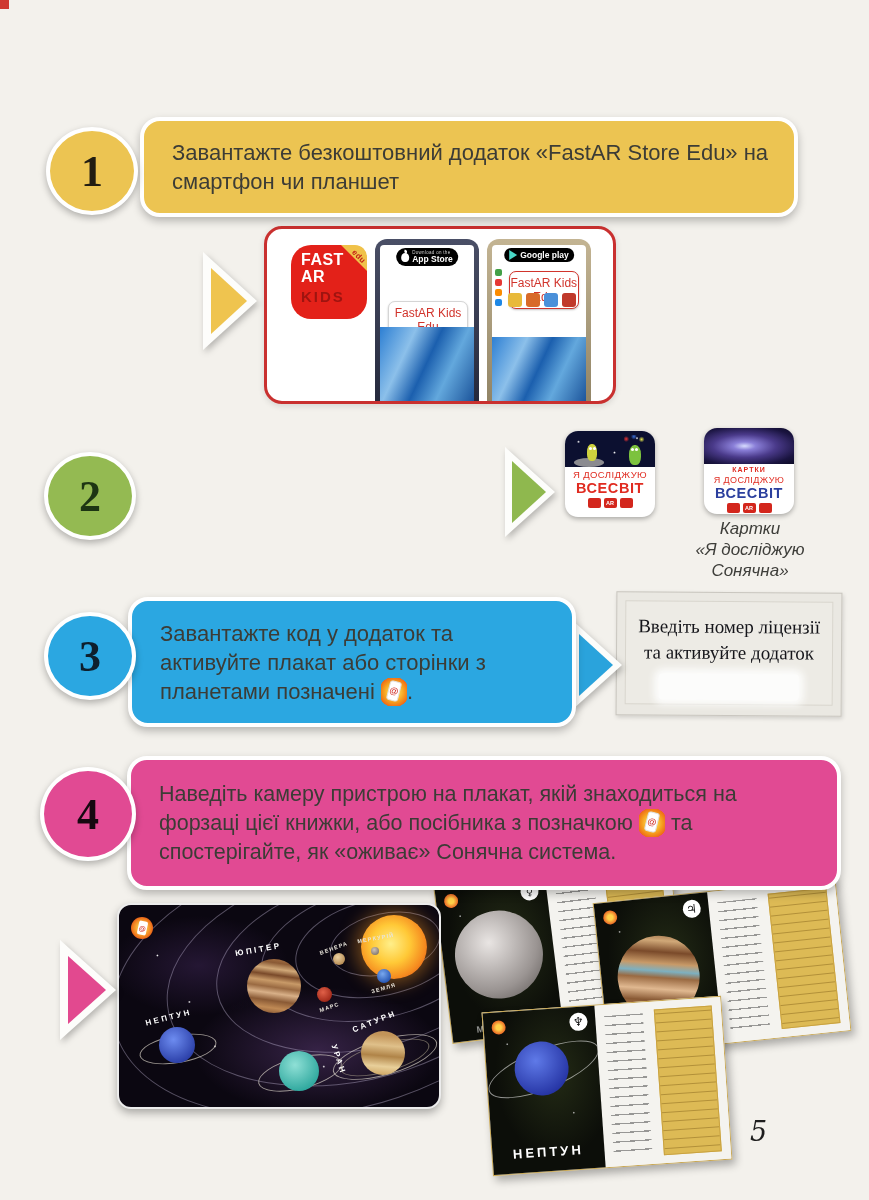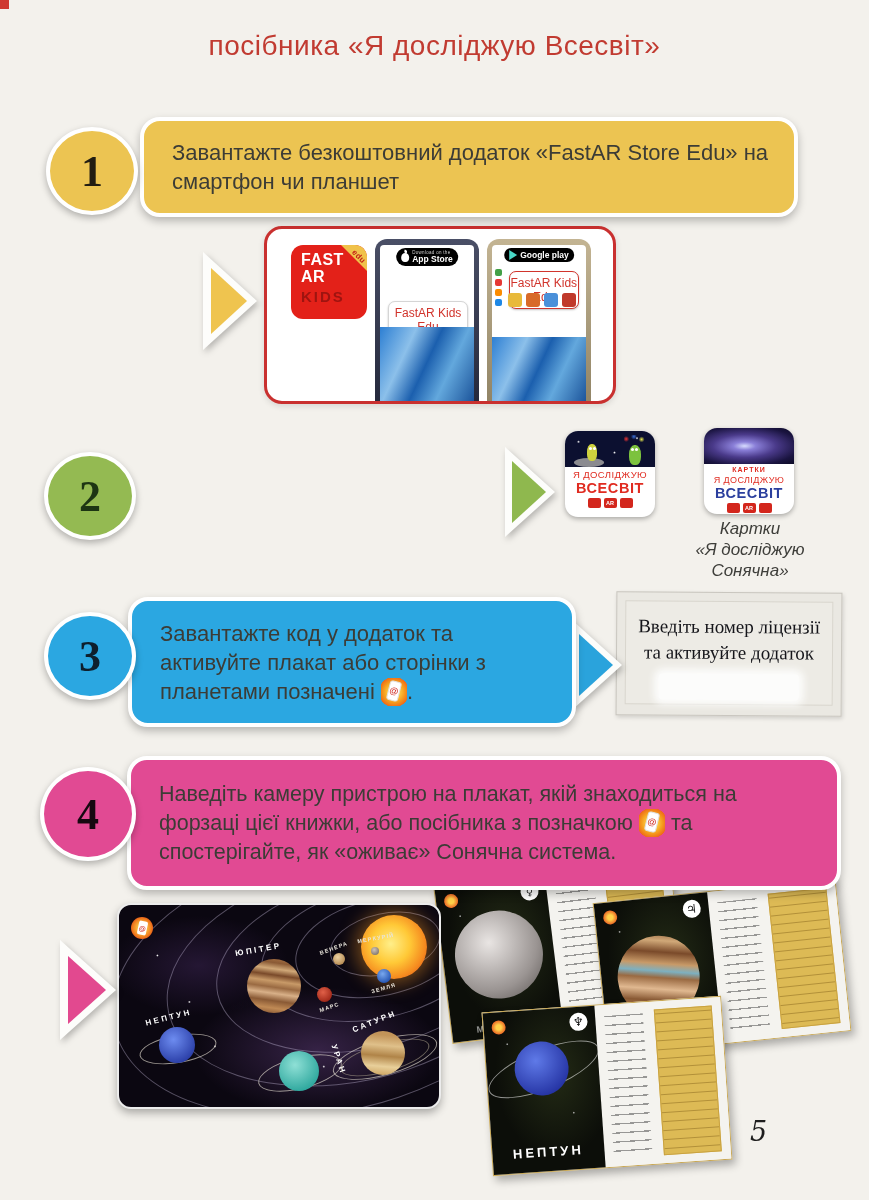--- a/index.html
+++ b/index.html
@@ -23,21 +23,21 @@
   .c-yellow{background:#ecc452;} .c-green{background:#94ba52;}
   .c-blue{background:#2ba7e1;}  .c-pink{background:#e14a93;}
 
   
   .arrow{position:absolute;filter:drop-shadow(2px 3px 3px rgba(0,0,0,.25));z-index:4;}
 
   
   .phone-box{position:absolute;left:264px;top:226px;width:346px;height:172px;background:#fff;
     border:3px solid #c9302f;border-radius:18px;box-shadow:0 2px 6px rgba(0,0,0,.12);overflow:hidden;z-index:3;}
   .fastar-logo{position:absolute;left:24px;top:16px;width:76px;height:74px;background:#e32119;
-    border-radius:12px;color:#fff;font-weight:bold;padding:6px 0 0 10px;box-sizing:border-box;
+    border-radius:20px;color:#fff;font-weight:bold;padding:6px 0 0 10px;box-sizing:border-box;
     font-size:16px;line-height:17px;letter-spacing:.5px;}
   .fastar-logo .kids{color:#9e1410;font-size:15px;margin-top:3px;letter-spacing:2px;}
   .logo-fold{position:absolute;right:0;top:0;width:0;height:0;
     border-top:26px solid #f0c24a;border-left:26px solid transparent;border-top-right-radius:12px;}
   .logo-fold span{position:absolute;top:-23px;right:0px;transform:rotate(45deg);
     color:#c32016;font-size:8px;font-weight:bold;}
   .phone{position:absolute;top:10px;width:104px;height:170px;border-radius:12px 12px 0 0;
     padding:6px 5px 0 5px;box-sizing:border-box;}
   .phone-l{left:108px;background:linear-gradient(180deg,#4a4f66,#23273a);}
   .phone-r{left:220px;background:linear-gradient(180deg,#c3b493,#8f8264);}
@@ -159,21 +159,20 @@
   .page-num{position:absolute;left:750px;top:1116px;font-family:"DejaVu Serif",serif;font-style:italic;
     font-size:27px;color:#1d1d1d;z-index:4;}
 </style>
 </head>
 <body>
 
 <div class="page">
   <div class="corner-mark"></div>
 
   <div class="title">
-    <div>посібника «Я досліджую Всесвіт»</div>
   </div>
 
   <div class="step-circle c-yellow" style="left:46px;top:127px;">
     <span>1</span>
   </div>
   <div class="bubble c-yellow" style="left:140px;top:117px;width:650px;height:92px;">
     <div class="btxt" style="width:600px;">Завантажте безкоштовний додаток «FastAR Store Edu» на смартфон чи планшет</div>
   </div>
 
   <svg class="arrow" style="left:203px;top:252px;" width="54" height="98" viewBox="0 0 54 98">

